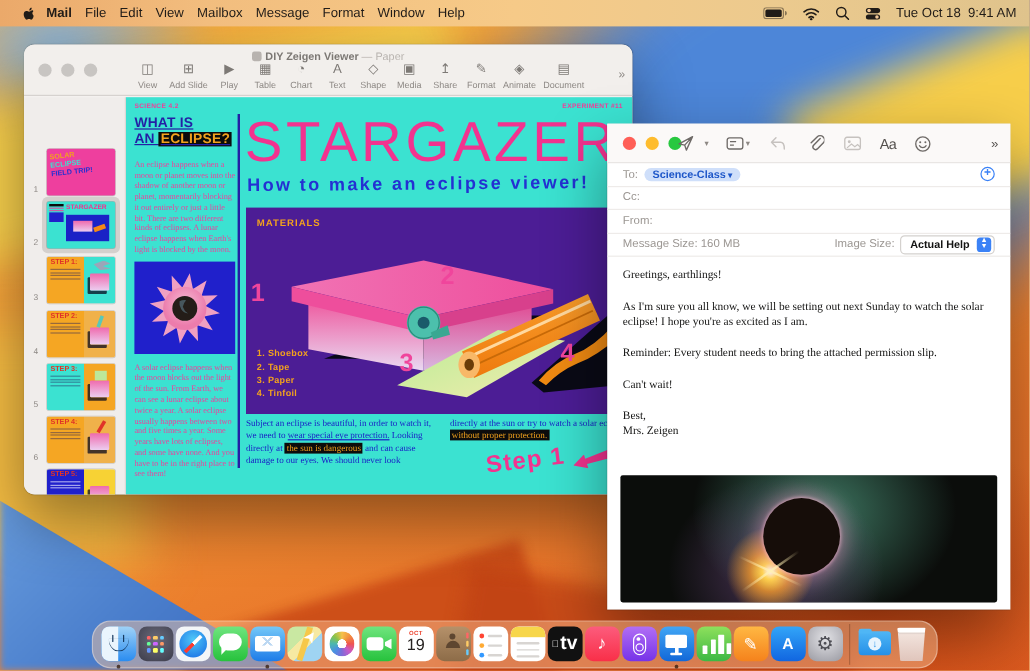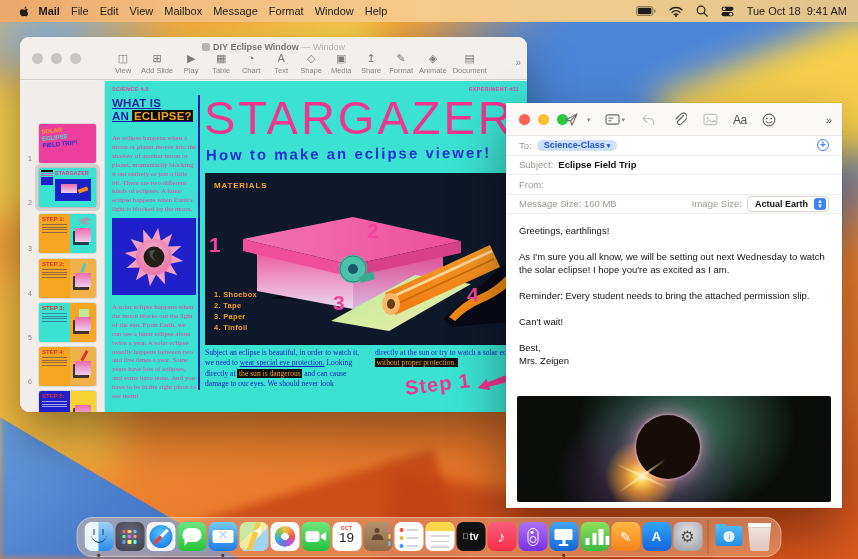--- a/index.html
+++ b/index.html
@@ -61,21 +61,21 @@
 .exp-label { position:absolute; right:8px; top:5px; font-size:5.5px; font-weight:bold; color:#ef3f9b; letter-spacing:.3px; }
 .heading { position:absolute; left:7px; top:16px; font-size:11.5px; font-weight:800; color:#241fa5; line-height:13px; letter-spacing:.2px;text-decoration:underline; }
 .hl { background:#0c0c0c; color:#f2a21e; padding:0 1.5px; }
 .slide-serif { font-family:"Liberation Serif",serif; color:#ef3f9b; font-size:6.9px; line-height:8.9px; }
 .para1 { position:absolute; left:7px; top:53px; width:84px; }
 .sunbox { position:absolute; left:7px; top:137px; width:84px; height:77px; background:#2020cb; display:flex; align-items:center; justify-content:center; }
 .para2 { position:absolute; left:7px; top:222px; width:84px; }
 .v-divider { position:absolute; left:93px; top:14px; width:1.5px; height:295px; background:#241fa5; }
 .big-title { position:absolute; left:99px; top:9px; font-size:47px; font-weight:400; color:#f2338f; letter-spacing:3px; white-space:nowrap; }
 .subtitle { position:absolute; left:101px; top:64px; font-size:15px; font-weight:bold; color:#2430d2; letter-spacing:2px; white-space:nowrap; transform:rotate(-.5deg); }
-.materials { position:absolute; left:100px; top:92px; width:312px; height:172px; background:#0f172a; }
+.materials { position:absolute; left:100px; top:92px; width:312px; height:172px; background:#4c1d95; }
 .mat-label { position:absolute; left:9px; top:8px; font-size:8px; font-weight:bold; color:#f2a21e; letter-spacing:.8px; }
 .mat-list { position:absolute; left:9px; top:116px; font-size:7.5px; font-weight:bold; color:#f2a21e; line-height:11px; letter-spacing:.3px; }
 .mat-num { position:absolute; font-size:21px; font-weight:bold; color:#f0459c; }
 .warn { position:absolute; font-family:"Liberation Serif",serif; color:#1a22c6; font-size:7.6px; line-height:10.3px; }
 .warn-c1 { left:100px; top:267px; width:163px; }
 .warn-c2 { left:270px; top:267px; width:152px; }
 .warn .hl { color:#f2a21e; }
 .warn u { text-underline-offset:1px; }
 .step1 { position:absolute; left:300px; top:292px; font-size:20px; font-weight:bold; color:#f2338f; transform:rotate(-7deg); letter-spacing:1px; }
 .step-arrow { position:absolute; left:372px; top:296px; width:32px; height:12px; background:#f2338f; transform:rotate(-18deg); clip-path:polygon(0 50%, 35% 0, 35% 30%, 100% 20%, 100% 80%, 35% 70%, 35% 100%); }
@@ -97,21 +97,21 @@
 .fvalue { color:#131312; font-weight:bold; }
 .token { background:#cfdffa; color:#1d56c8; font-weight:bold; border-radius:8px; padding:.5px 7px 1px 7px; font-size:9px; }
 .token .tchev { font-size:7px; margin-left:2px; color:#1d56c8; }
 .plus-btn { margin-left:auto; width:12px; height:12px; border-radius:50%; border:1.2px solid #3b82f6; color:#3b82f6; font-size:10px; line-height:10px; display:flex; align-items:center; justify-content:center; font-weight:bold; }
 .size-row { color:#9b9692; }
 .img-size { margin-left:auto; display:flex; align-items:center; gap:5px; }
 .select { display:flex; align-items:center; border:1px solid #d4d1ce; border-radius:4px; background:#fff; padding:1px 2px 1px 7px; gap:6px; }
 .select .sv { font-size:9px; color:#131312; font-weight:bold; }
 .stepper { width:12px; height:12px; border-radius:3px; background:#3b82f6; color:#fff; font-size:6px; line-height:5px; display:flex; flex-direction:column; align-items:center; justify-content:center; }
 .mail-body { padding:10px 13px 0 13px; font-size:9.5px; color:#141413; line-height:13px; }
-.mail-body p { margin-bottom:13px; }
+.mail-body p { margin-bottom:13px;font-family:Liberation Serif, serif; }
 .mail-body .sig { margin-bottom:0; }
 .photo { position:absolute; left:11px; top:293px; width:314px; height:106px; background:#0b0d0b; border-radius:2px; overflow:hidden; }
 .ph-teal { position:absolute; left:60px; top:-60px; width:220px; height:180px; background:radial-gradient(closest-side,rgba(110,220,180,.5),rgba(110,220,180,0)); }
 .ph-purple { position:absolute; left:40px; top:0px; width:180px; height:160px; background:radial-gradient(closest-side,rgba(170,110,200,.4),rgba(170,110,200,0)); }
 .moon { position:absolute; left:119px; top:19px; width:64px; height:64px; border-radius:50%; background:#160d09; box-shadow:0 0 16px 5px rgba(240,150,190,.45), 0 0 3px 1px rgba(255,200,220,.6); }
 .flare { position:absolute; left:85px; top:40px; width:80px; height:80px; background:radial-gradient(circle,#ffffff 0%,#ffd54a 12%,rgba(255,160,40,.75) 30%,rgba(255,120,30,0) 65%); }
 .ray { position:absolute; left:96px; top:79px; width:58px; height:2px; background:linear-gradient(90deg,rgba(255,230,150,0),rgba(255,240,180,.9),rgba(255,230,150,0)); }
 
 .dock { position:absolute; left:50%; transform:translateX(-50%); bottom:2px; height:40px; border-radius:16px; background:rgba(255,200,155,.45); border:.5px solid rgba(255,255,255,.35); display:flex; align-items:center; padding:0 6px; gap:1px; z-index:40; }
 .dk { position:relative; width:30px; height:30px; }
@@ -157,21 +157,21 @@
 .ic-reminders { background:#fff; }
 .rem-lines { position:absolute; left:5px; top:6px; right:5px; display:flex; flex-direction:column; gap:4px; }
 .rem-lines div { display:flex; align-items:center; gap:3px; }
 .rem-lines i { width:4px; height:4px; border-radius:50%; }
 .rem-lines b { height:2px; flex:1; background:#d8d5d2; border-radius:1px; }
 .ic-notes { background:#fff; }
 .nt-top { position:absolute; left:0; top:0; right:0; height:8.5px; background:#f7d64a; }
 .nt-lines { position:absolute; left:5px; top:13px; right:5px; display:flex; flex-direction:column; gap:4px; }
 .nt-lines i { height:1.5px; background:#d8d5d2; border-radius:1px; }
 .ic-atv { background:#111; }
-.atv-label { font-size:10px; font-weight:bold; color:#fff; }
+.atv-label { font-size:16px; font-weight:bold; color:#fff; }
 .atv-apple { font-size:8px; color:#fff; margin-right:1px; }
 .ic-music { background:linear-gradient(180deg,#fc5c7d,#f92f48); }
 .ic-music .glyph { font-size:15px; }
 .ic-podcasts { background:linear-gradient(180deg,#b16ef5,#7633e8); }
 .pod-fig { position:absolute; left:9px; top:5.5px; width:11px; height:18px; border:1.5px solid #fff; border-radius:5.5px; }
 .pod-fig:before { content:""; position:absolute; left:2.8px; top:2.5px; width:2.6px; height:2.6px; border-radius:50%; background:#fff; }
 .pod-fig:after { content:""; position:absolute; left:1.6px; top:7px; width:5px; height:5px; border-radius:50%; border:1.3px solid #fff; }
 .ic-keynote { background:linear-gradient(180deg,#41a6f5,#1268d8); }
 .kn-pod { position:absolute; left:5.5px; top:6.5px; width:18px; height:11px; background:#fff; border-radius:1.5px; }
 .kn-stand { position:absolute; left:13.5px; top:17.5px; width:2.5px; height:5px; background:#fff; }
@@ -261,21 +261,21 @@
   </div>
 
   <div class="window kn">
     <div class="kn-header">
       <div class="lights kn-lights">
         <span class="light"></span>
         <span class="light"></span>
         <span class="light"></span>
       </div>
       <div class="kn-titlerow">
-        <span class="kn-doc-icon"></span><span>DIY Eclipse Window</span> <span class="edited">— Window</span>
+        <span class="kn-doc-icon"></span><span>DIY Zeigen Viewer</span> <span class="edited">— Paper</span>
       </div>
       <div class="kn-toolbar">
         <div class="kn-tool">
             <span class="ticon">◫</span>
             <span class="tlabel">View</span>
           </div>
         <div class="kn-tool">
             <span class="ticon">⊞</span>
             <span class="tlabel">Add Slide</span>
           </div>
@@ -588,43 +588,42 @@
         <span class="mt-over">»</span>
       </div>
     </div>
     <div class="fields">
       <div class="frow">
         <span class="flabel">To:</span>
         <span class="token"><span>Science-Class</span><span class="tchev">▾</span></span>
         <span class="plus-btn">+</span>
       </div>
       <div class="frow">
-        <span class="flabel">Subject:</span>
-        <span class="fvalue">Eclipse Field Trip</span>
+        <span class="flabel">Cc:</span>
       </div>
       <div class="frow">
         <span class="flabel">From:</span>
       </div>
       <div class="frow size-row">
         <span>Message Size: 160 MB</span>
         <span class="img-size">
           <span>Image Size:</span>
           <span class="select">
-            <span class="sv">Actual Earth</span>
+            <span class="sv">Actual Help</span>
             <span class="stepper">
                 <span>▲</span>
                 <span>▼</span>
               </span>
           </span>
         </span>
       </div>
     </div>
     <div class="mail-body">
       <p>Greetings, earthlings!</p>
-      <p>As I'm sure you all know, we will be setting out next Wednesday to watch the solar eclipse! I hope you're as excited as I am.</p>
+      <p>As I'm sure you all know, we will be setting out next Sunday to watch the solar eclipse! I hope you're as excited as I am.</p>
       <p>Reminder: Every student needs to bring the attached permission slip.</p>
       <p>Can't wait!</p>
       <p class="sig">Best,</p>
       <p class="sig">Mrs. Zeigen</p>
     </div>
     <div class="photo">
       <div class="ph-teal"></div>
       <div class="ph-purple"></div>
       <div class="flare"></div>
       <div class="moon"></div>

